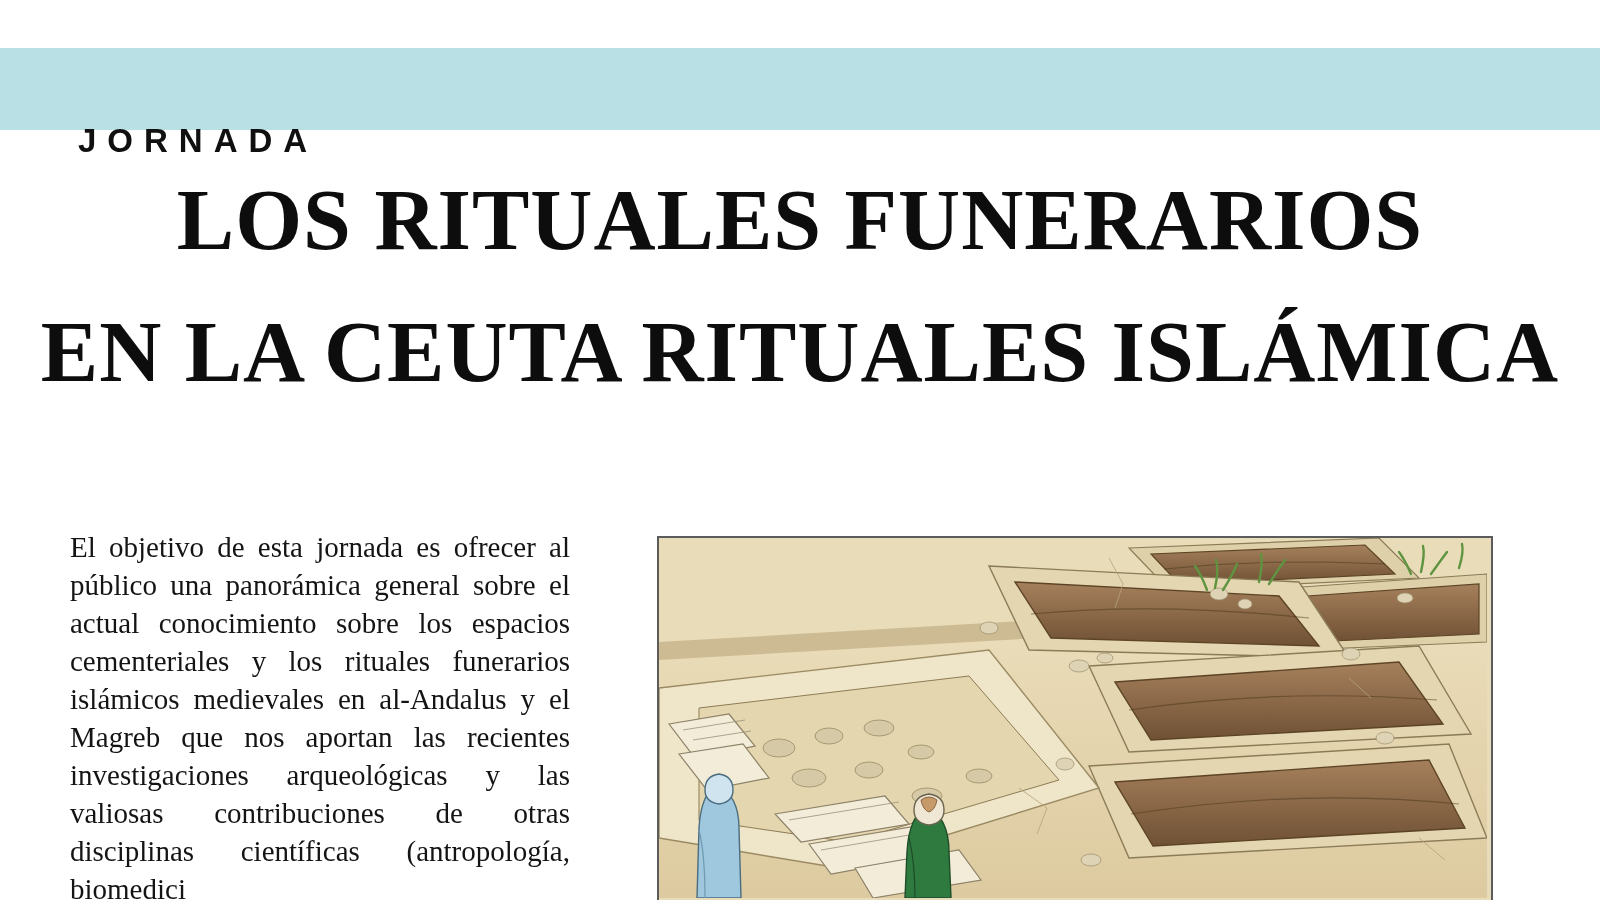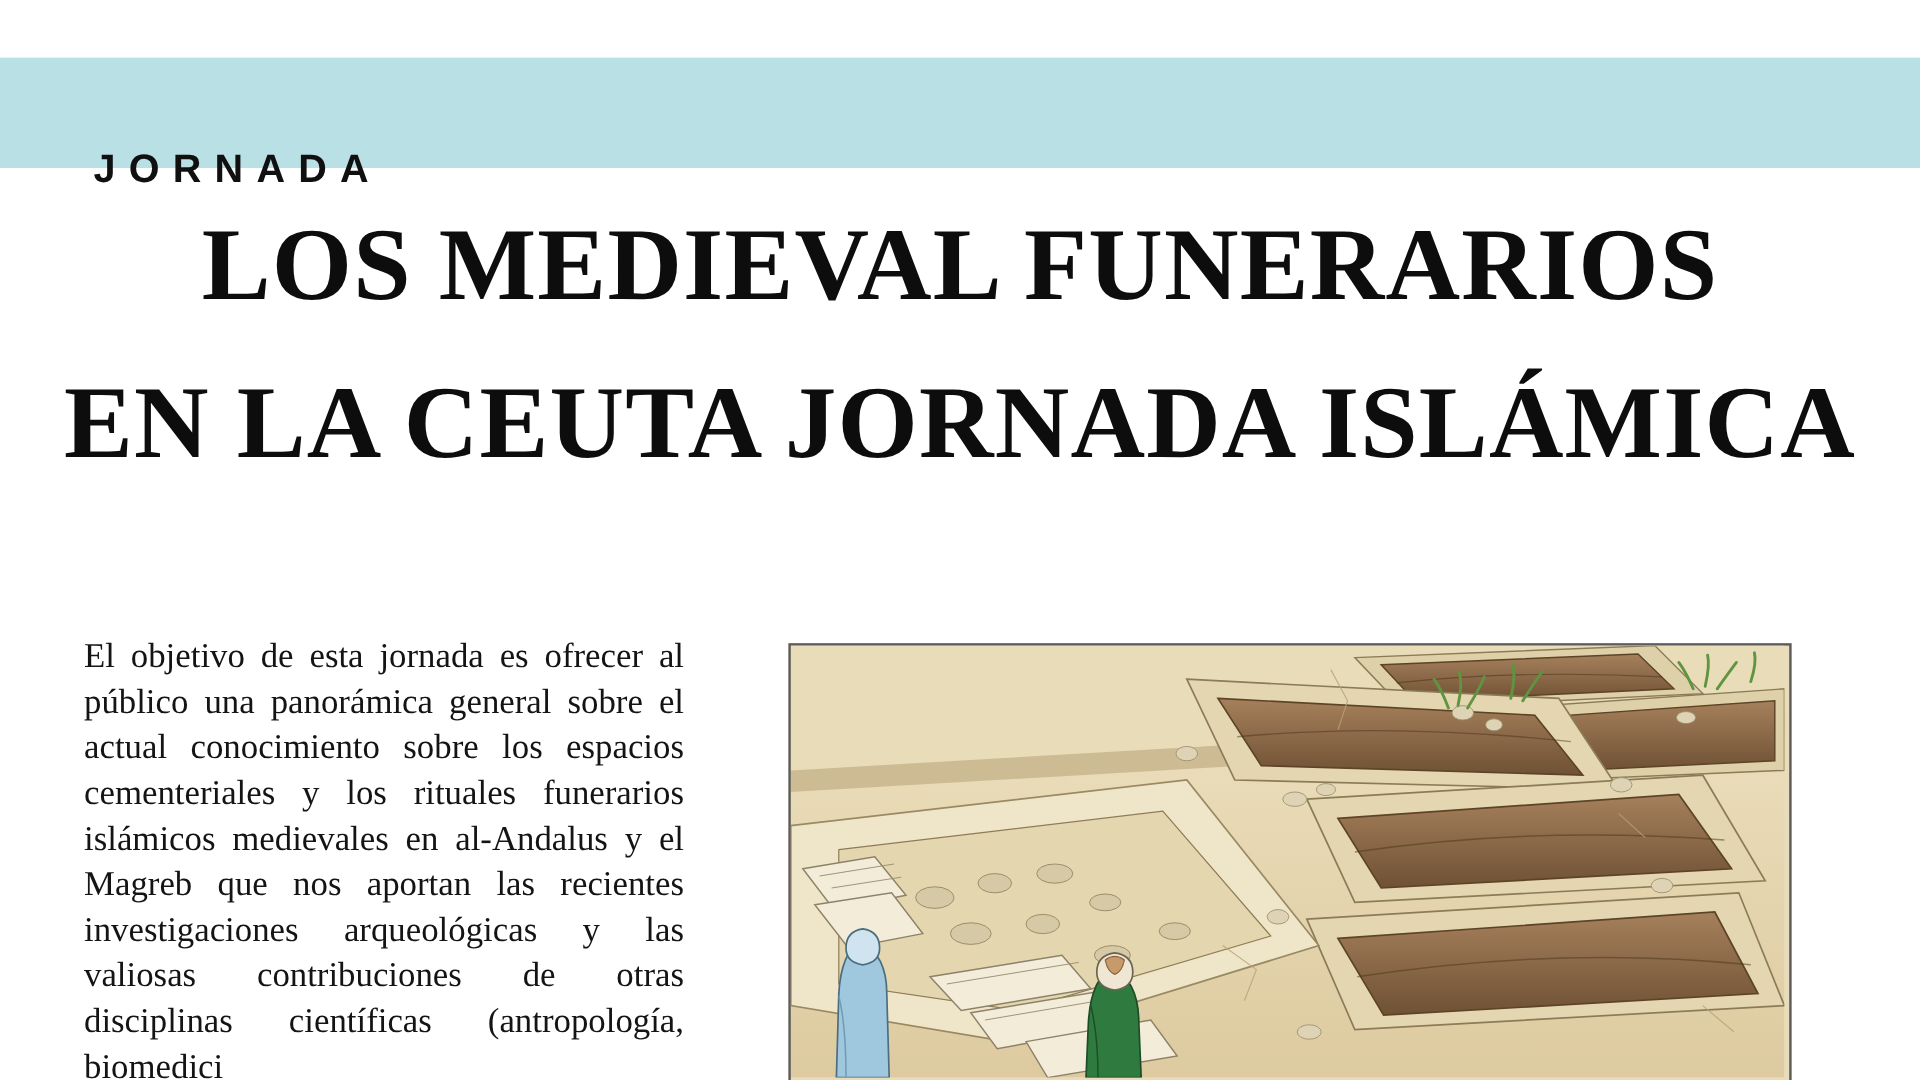--- a/index.html
+++ b/index.html
@@ -21,21 +21,21 @@
     height: 900px;
     background: #ffffff;
   }
 
   
   .banner {
     position: absolute;
     left: 0;
     top: 48px;
     width: 1600px;
-    height: 92px;
+    height: 82px;
     background: #b9e0e4;
   }
   .banner-label {
     position: absolute;
     left: 78px;
     top: 74px;
     font-family: "Liberation Sans", sans-serif;
     font-weight: bold;
     font-size: 33px;
     letter-spacing: 11px;
@@ -101,22 +101,22 @@
 </head>
 <body>
 
 <div class="page">
 
   <div class="banner">
     <div class="banner-label">JORNADA</div>
   </div>
 
   <div class="title-block">
-    <div class="title-line title-line-1">LOS MEDIEVAL FUNERARIOS</div>
-    <div class="title-line title-line-2">EN LA CEUTA JORNADA ISLÁMICA</div>
+    <div class="title-line title-line-1">LOS RITUALES FUNERARIOS</div>
+    <div class="title-line title-line-2">EN LA CEUTA RITUALES ISLÁMICA</div>
   </div>
 
   <div class="body-col">
     <p>El objetivo de esta jornada es ofrecer al público una panorámica general sobre el actual conocimiento sobre los espacios cementeriales y los rituales funerarios islámicos medievales en al-Andalus y el Magreb que nos aportan las recientes investigaciones arqueológicas y las valiosas contribuciones de otras disciplinas científicas (antropología, biomedici</p>
   </div>
 
   <div class="illustration">
     <svg class="illu-svg" width="828" height="360" viewBox="0 0 828 360">
       <defs>
         <linearGradient id="sandg" x1="0" y1="0" x2="0" y2="1">

